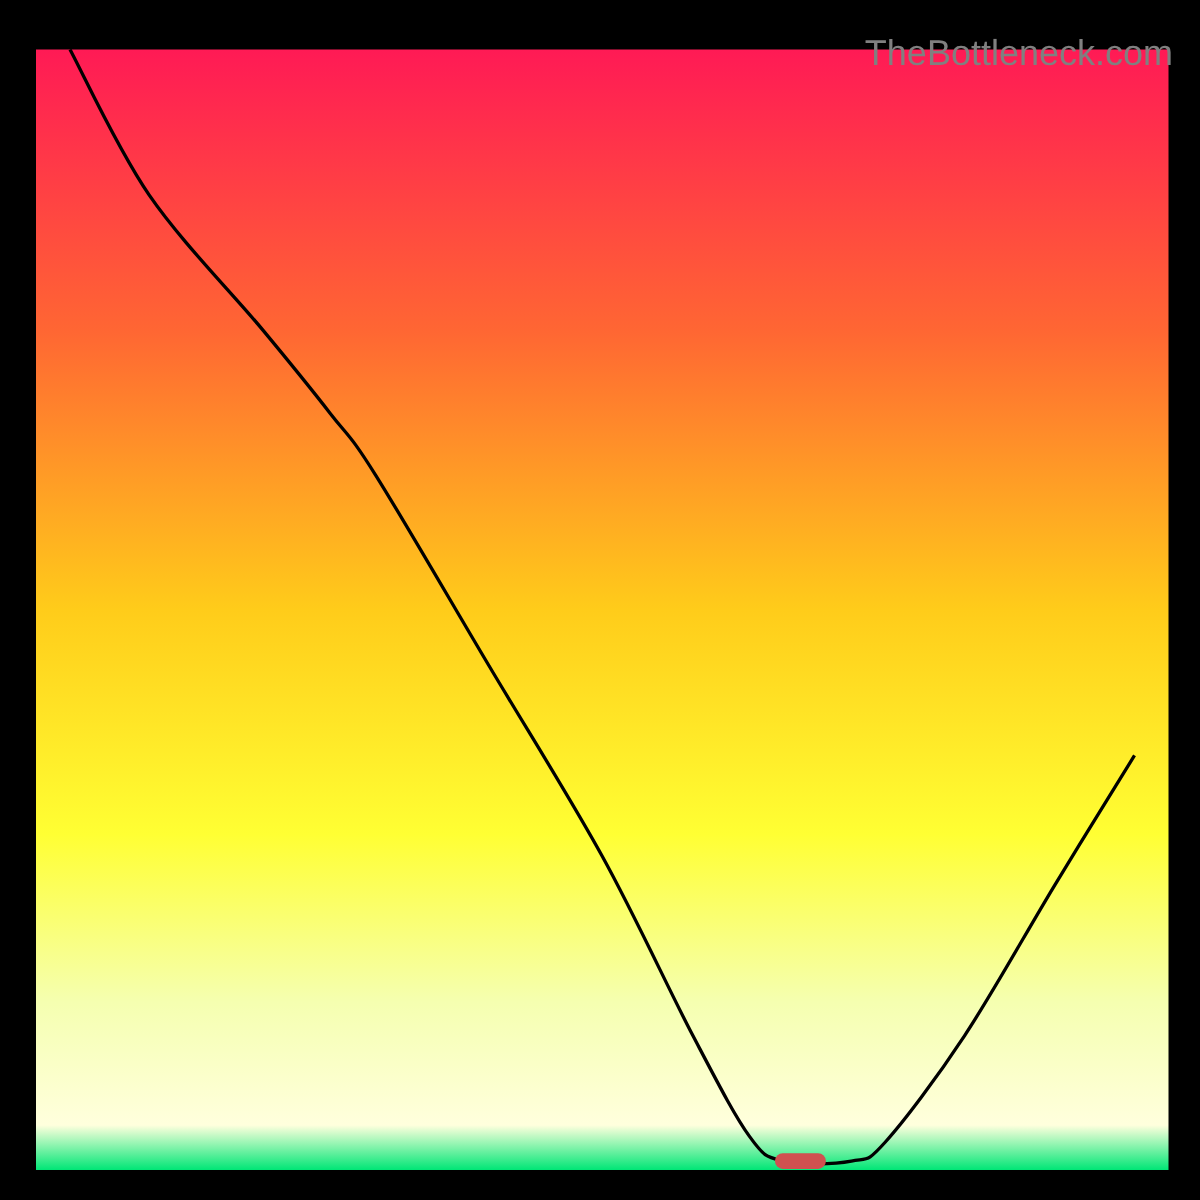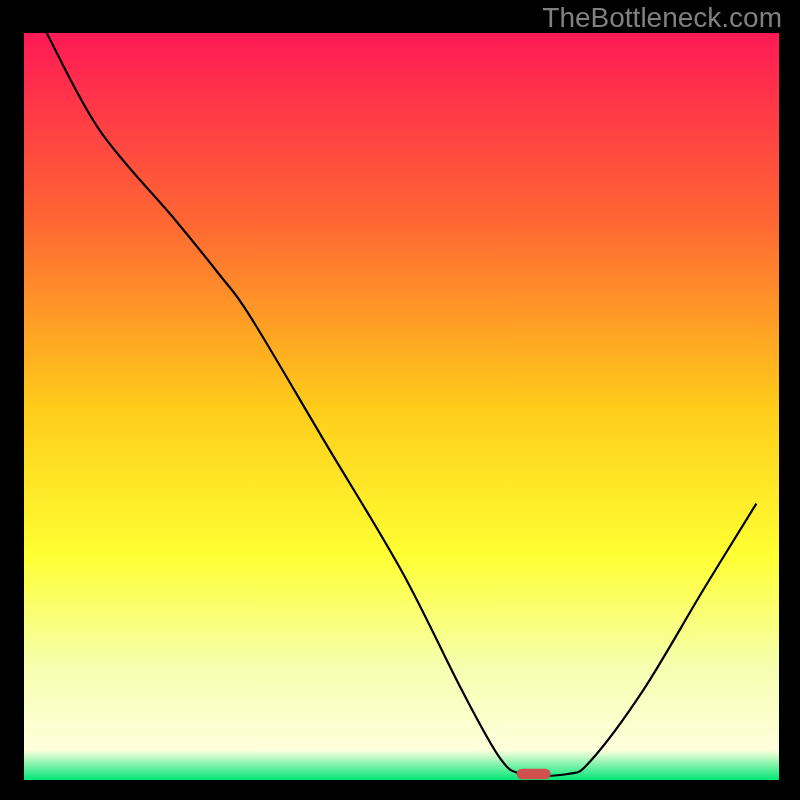--- a/index.html
+++ b/index.html
@@ -11,25 +11,25 @@
     overflow: hidden;
   }
   .container {
     position: relative;
     width: 800px;
     height: 800px;
     background: #000;
   }
   .watermark {
     position: absolute;
-    top: 2px;
+    top: 22px;
     right: 18px;
     color: #808080;
     font-family: Arial, Helvetica, sans-serif;
-    font-size: 28px;
+    font-size: 24px;
     font-weight: 500;
     z-index: 3;
   }
   svg {
     position: absolute;
     top: 0;
     left: 0;
   }
 </style>
 </head>

